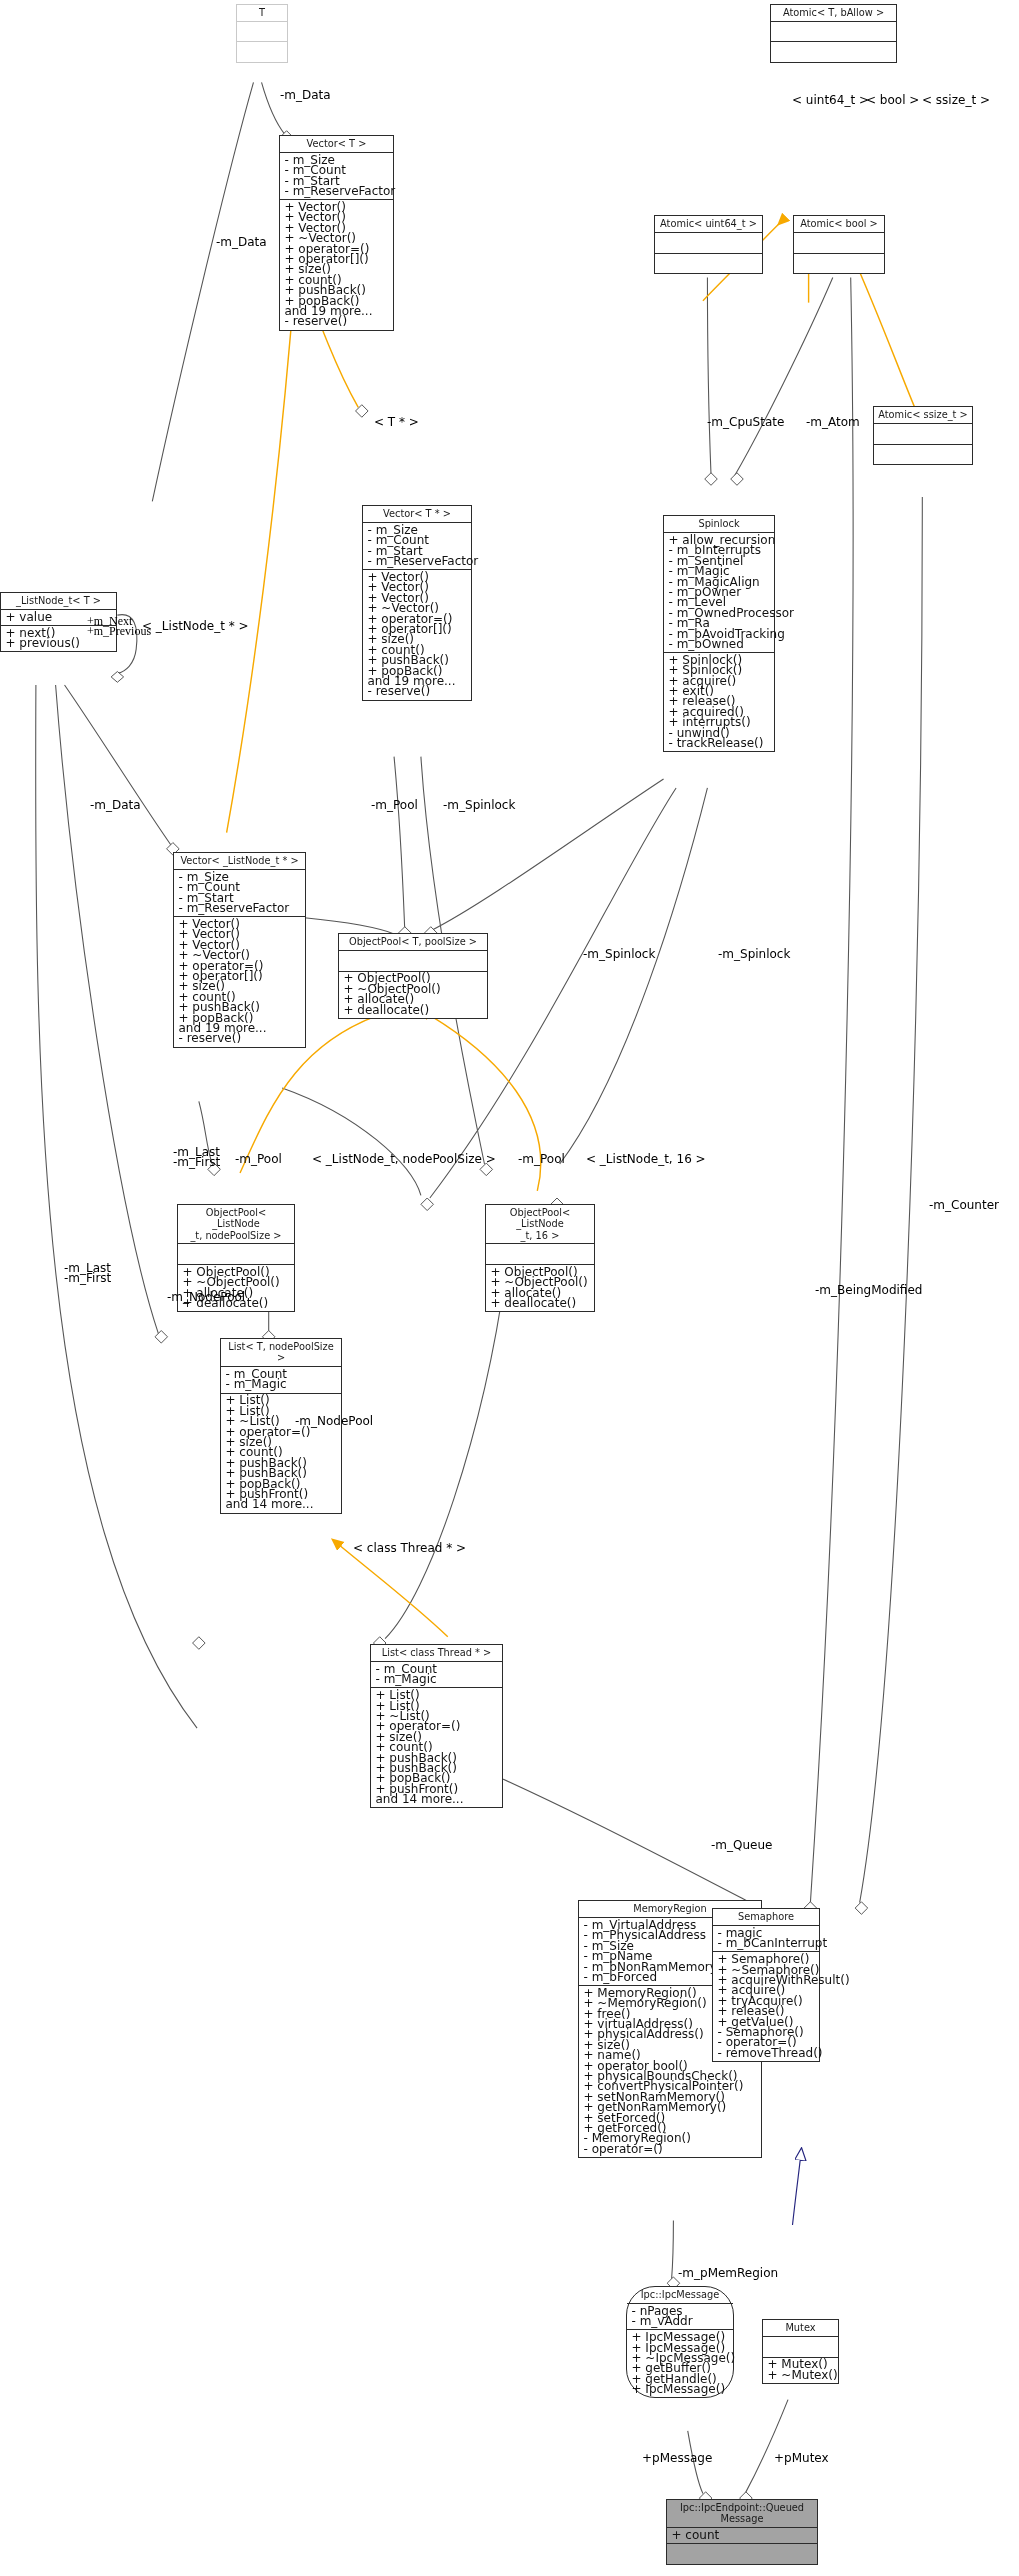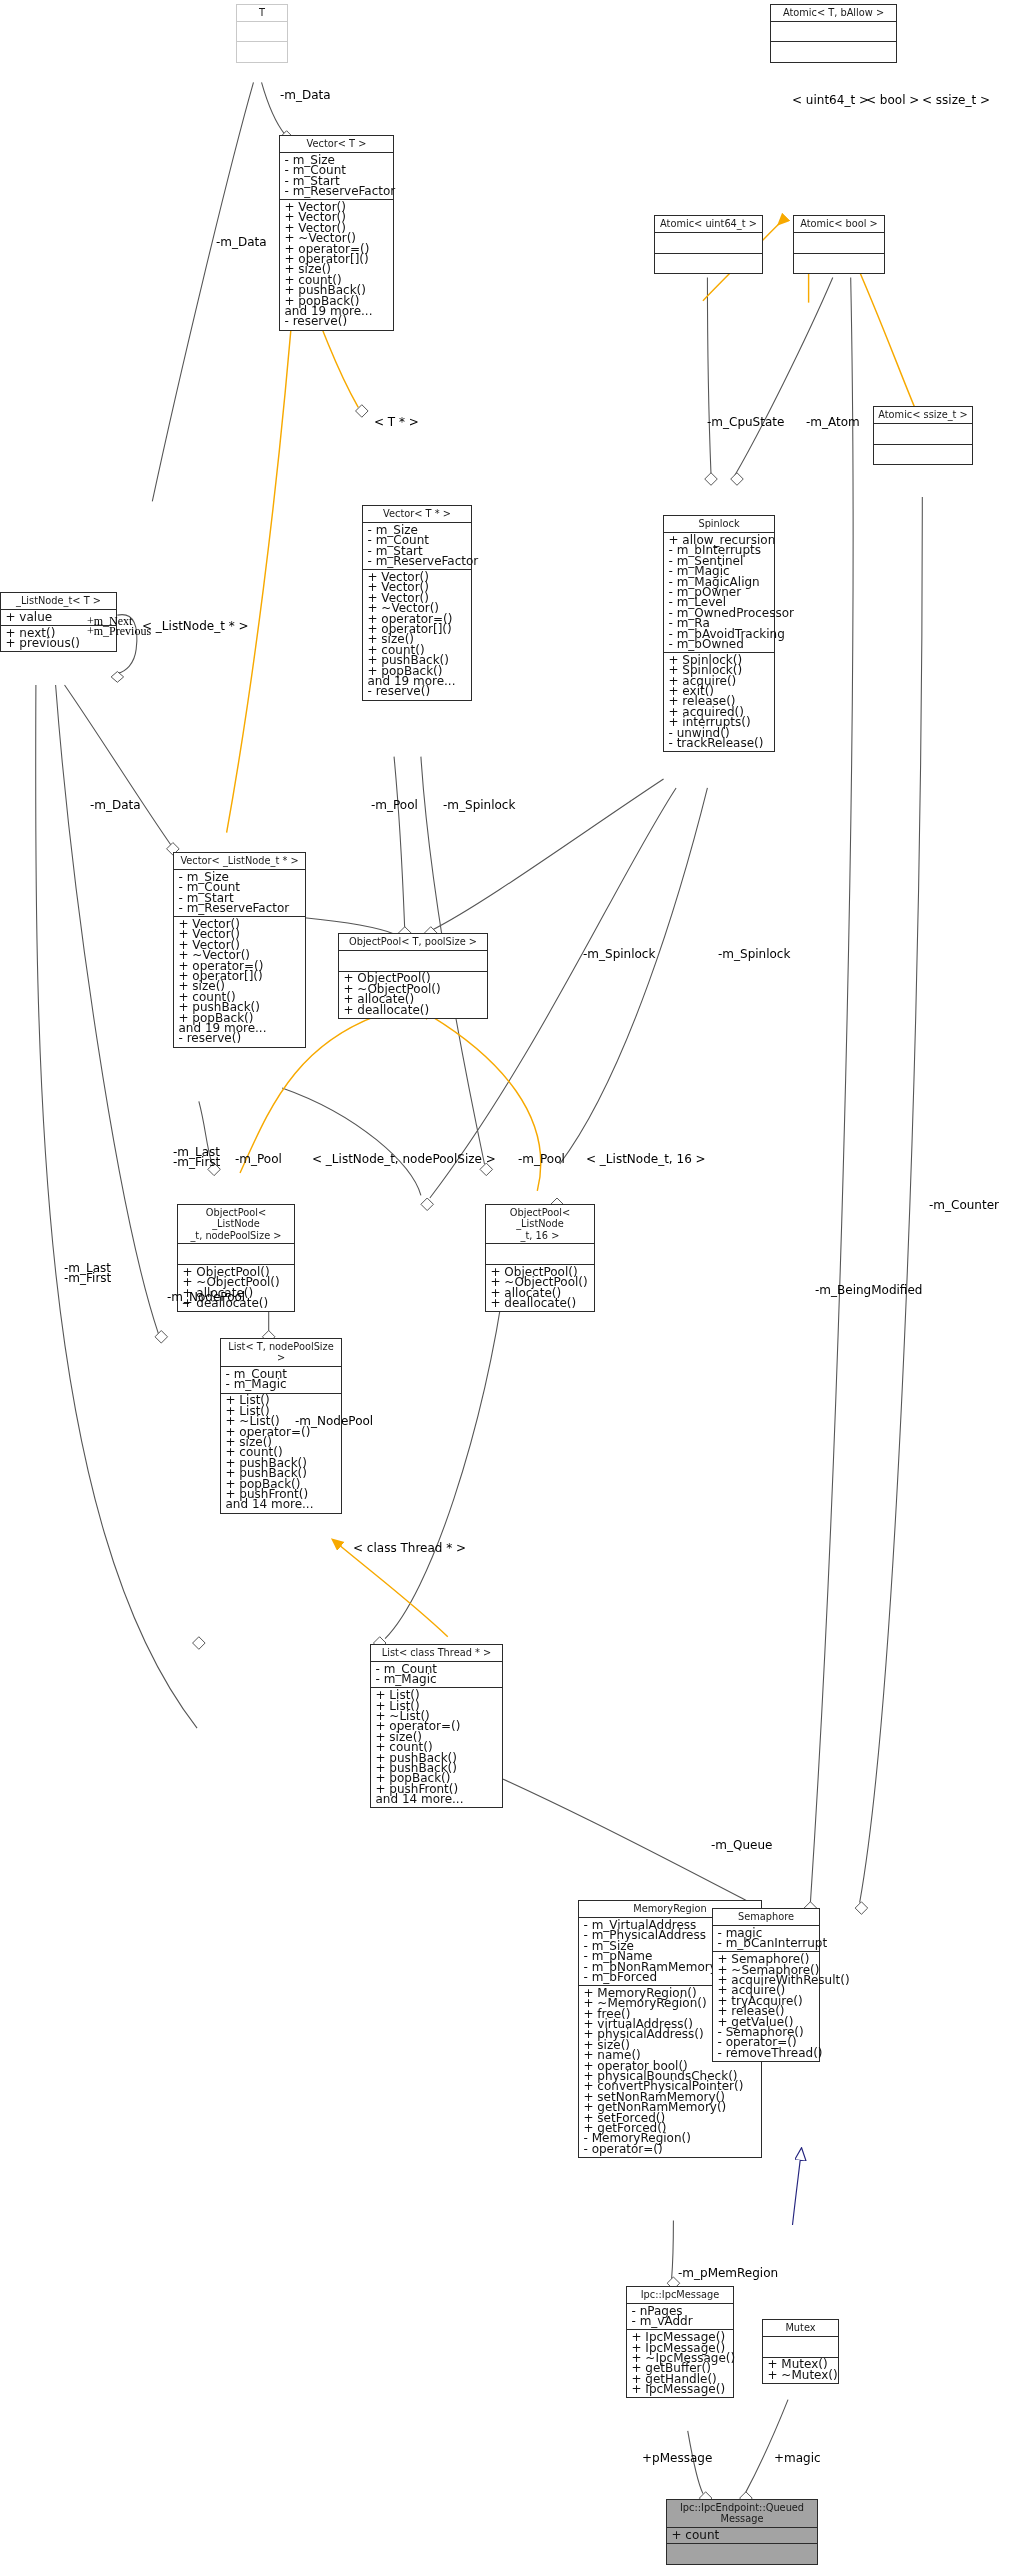--- a/index.html
+++ b/index.html
@@ -391,21 +391,21 @@
         <div class="row">+ acquire()</div>
         <div class="row">+ tryAcquire()</div>
         <div class="row">+ release()</div>
         <div class="row">+ getValue()</div>
         <div class="row">- Semaphore()</div>
         <div class="row">- operator=()</div>
         <div class="row">- removeThread()</div>
       </div>
   </div>
 
-  <div class="node" style="left:626px;top:2286px;width:108px;">
+  <div class="node" style="left:626px;top:2286px;width:108px;border-radius:29px;">
     <div class="title">Ipc::IpcMessage</div>
     <div class="attrs">
         <div class="row">- nPages</div>
         <div class="row">- m_vAddr</div>
       </div>
     <div class="ops">
         <div class="row">+ IpcMessage()</div>
         <div class="row">+ IpcMessage()</div>
         <div class="row">+ ~IpcMessage()</div>
         <div class="row">+ getBuffer()</div>
@@ -457,16 +457,16 @@
   <div class="elabel" style="left:64px;top:1263px;">-m_Last
 -m_First</div>
   <div class="elabel" style="left:167px;top:1292px;">-m_NodePool</div>
   <div class="elabel" style="left:295px;top:1416px;">-m_NodePool</div>
   <div class="elabel" style="left:929px;top:1200px;">-m_Counter</div>
   <div class="elabel" style="left:815px;top:1285px;">-m_BeingModified</div>
   <div class="elabel" style="left:353px;top:1543px;">&lt; class Thread * &gt;</div>
   <div class="elabel" style="left:711px;top:1840px;">-m_Queue</div>
   <div class="elabel" style="left:678px;top:2233px;margin-top:35px;">-m_pMemRegion</div>
   <div class="elabel" style="left:642px;top:2453px;">+pMessage</div>
-  <div class="elabel" style="left:774px;top:2453px;">+magic</div>
+  <div class="elabel" style="left:774px;top:2453px;">+pMutex</div>
 
 </div>
 
 
 </body></html>

